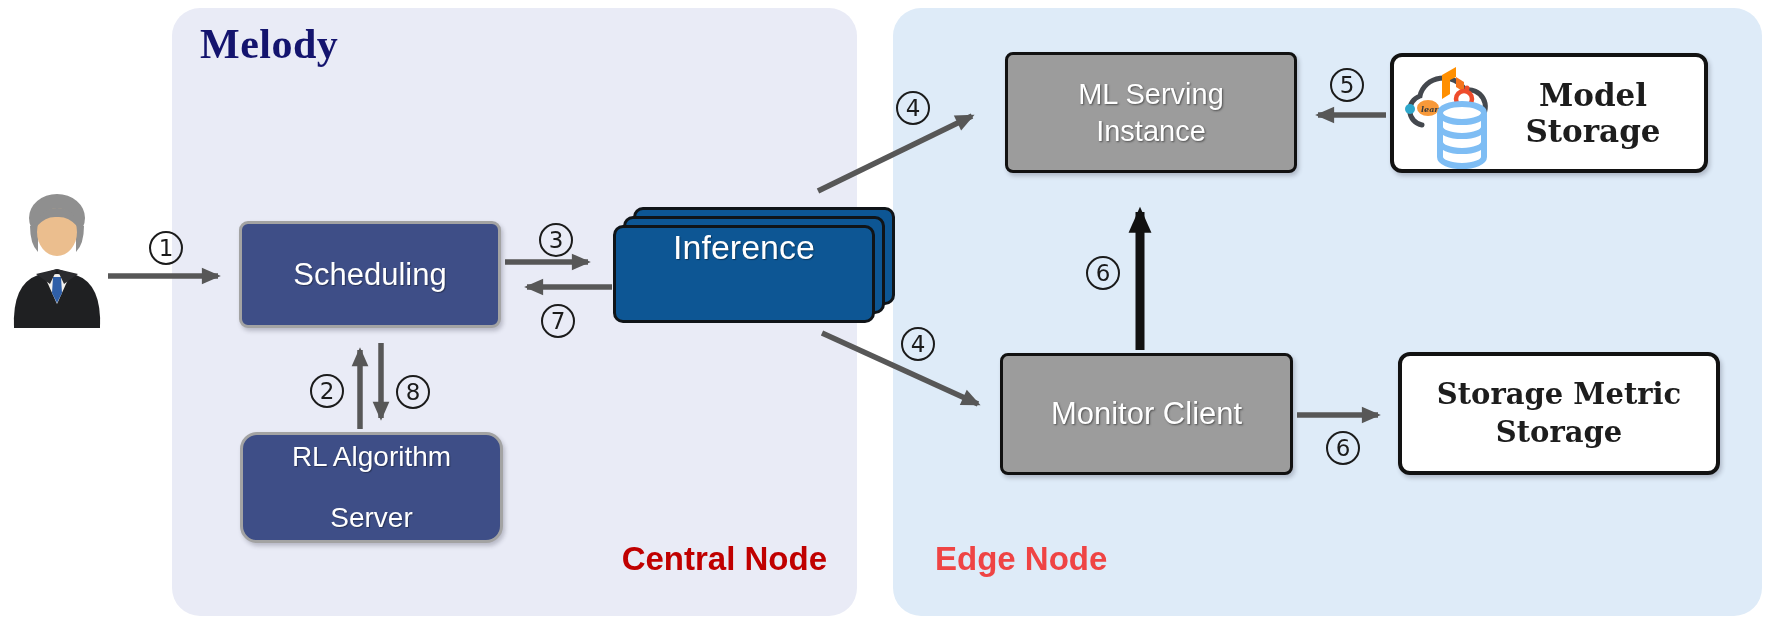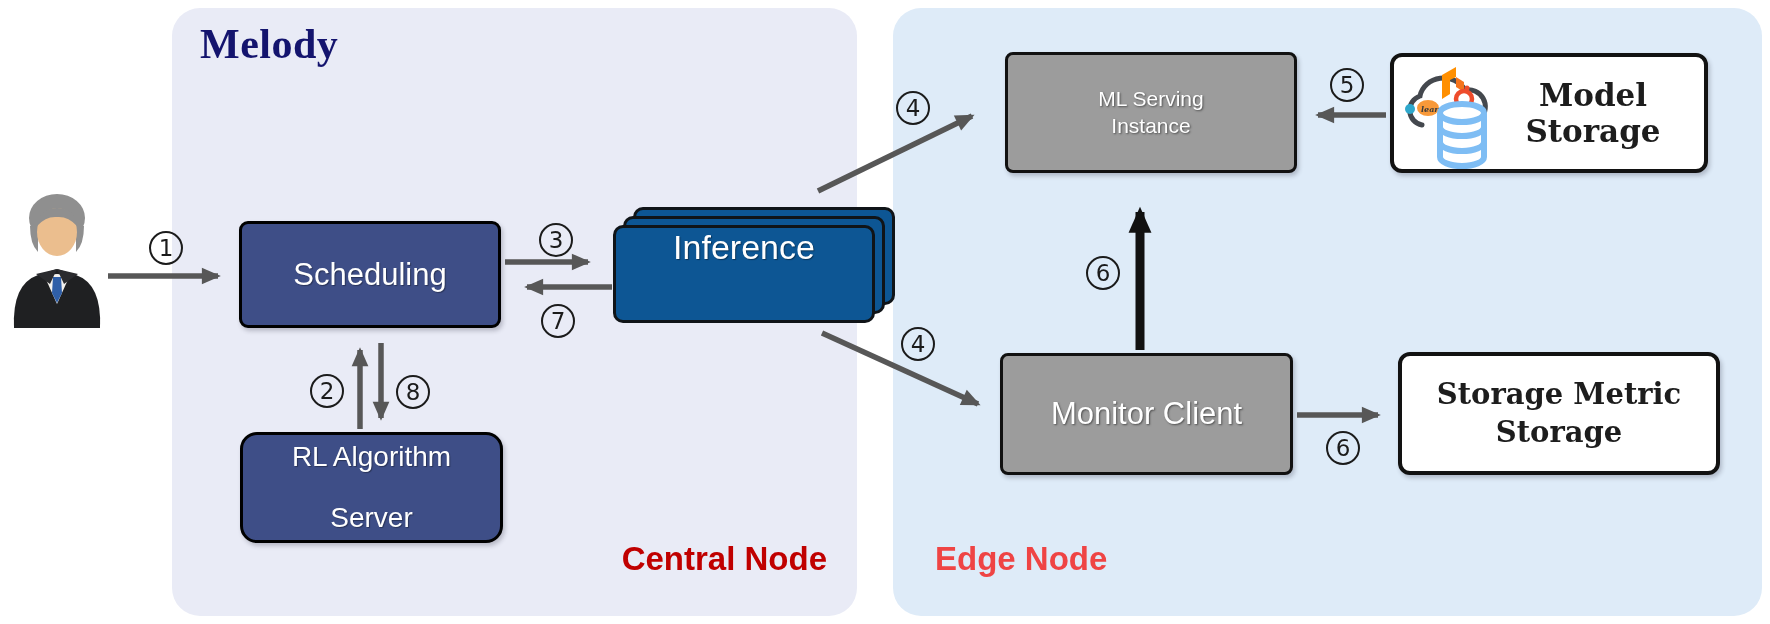--- a/index.html
+++ b/index.html
@@ -15,36 +15,36 @@
     position:absolute;left:200px;top:20px;
     font-family:Liberation Serif, serif;
     font-weight:bold;font-size:42px;color:#14146E;letter-spacing:0.5px;
   }
   .region-label{position:absolute;top:540px;font-size:33px;font-weight:bold;}
   #central-node-label{left:577px;width:250px;text-align:right;color:#C00000;}
   #edge-node-label{left:935px;width:250px;text-align:left;color:#ef4444;}
 
   .box{position:absolute;display:flex;align-items:center;justify-content:center;
        text-align:center;box-sizing:border-box;}
-  .navy{background:#3E4E87;border:3px solid #000000;color:#ffffff;
+  .navy{background:#3E4E87;border:3px solid #a3a3a3;color:#ffffff;
         text-shadow:1px 1px 1px rgba(0,0,0,0.35);
         box-shadow:2px 3px 4px rgba(40,40,60,0.25);}
   #scheduling-box{left:239px;top:221px;width:262px;height:107px;border-radius:9px;font-size:31px;}
   #rl-server-box{left:240px;top:432px;width:263px;height:111px;border-radius:17px;
                  font-size:28px;line-height:1.22;flex-direction:column;gap:27px;}
   .inf-layer{position:absolute;width:262px;height:98px;background:#0D5694;
              border:3px solid #101418;border-radius:10px;box-sizing:border-box;}
   #inference-back{left:633px;top:207px;}
   #inference-mid{left:623px;top:216px;}
   #inference-front{left:613px;top:225px;display:flex;align-items:flex-start;justify-content:center;
                    color:#fff;font-size:34px;text-shadow:1px 1px 1px rgba(0,0,0,0.4);}
   .graybox{background:#9C9C9C;border:3.5px solid #111111;border-radius:8px;color:#ffffff;
            text-shadow:1px 1px 2px rgba(60,60,60,0.8);
            box-shadow:2px 3px 4px rgba(40,40,60,0.25);}
-  #ml-serving-box{left:1005px;top:52px;width:292px;height:121px;font-size:21px;
+  #ml-serving-box{left:1005px;top:52px;width:292px;height:121px;font-size:29px;
                   line-height:1.25;flex-direction:column;}
   #monitor-client-box{left:1000px;top:353px;width:293px;height:122px;font-size:31px;align-items:center;}
   .whitebox{background:#ffffff;border:4px solid #121212;border-radius:12px;color:#1d1d1d;
             font-family:"DejaVu Serif","Liberation Serif",serif;font-weight:bold;
             box-shadow:2px 3px 4px rgba(40,40,60,0.25);}
   #model-storage-box{left:1390px;top:53px;width:318px;height:120px;font-size:31px;}
   #cluster-metric-box{left:1398px;top:352px;width:322px;height:123px;font-size:29px;
                       line-height:1.3;flex-direction:column;}
   #model-storage-box .label-wrap{margin-left:88px;}
   #model-storage-icon{position:absolute;left:4px;top:4px;width:104px;height:112px;}

